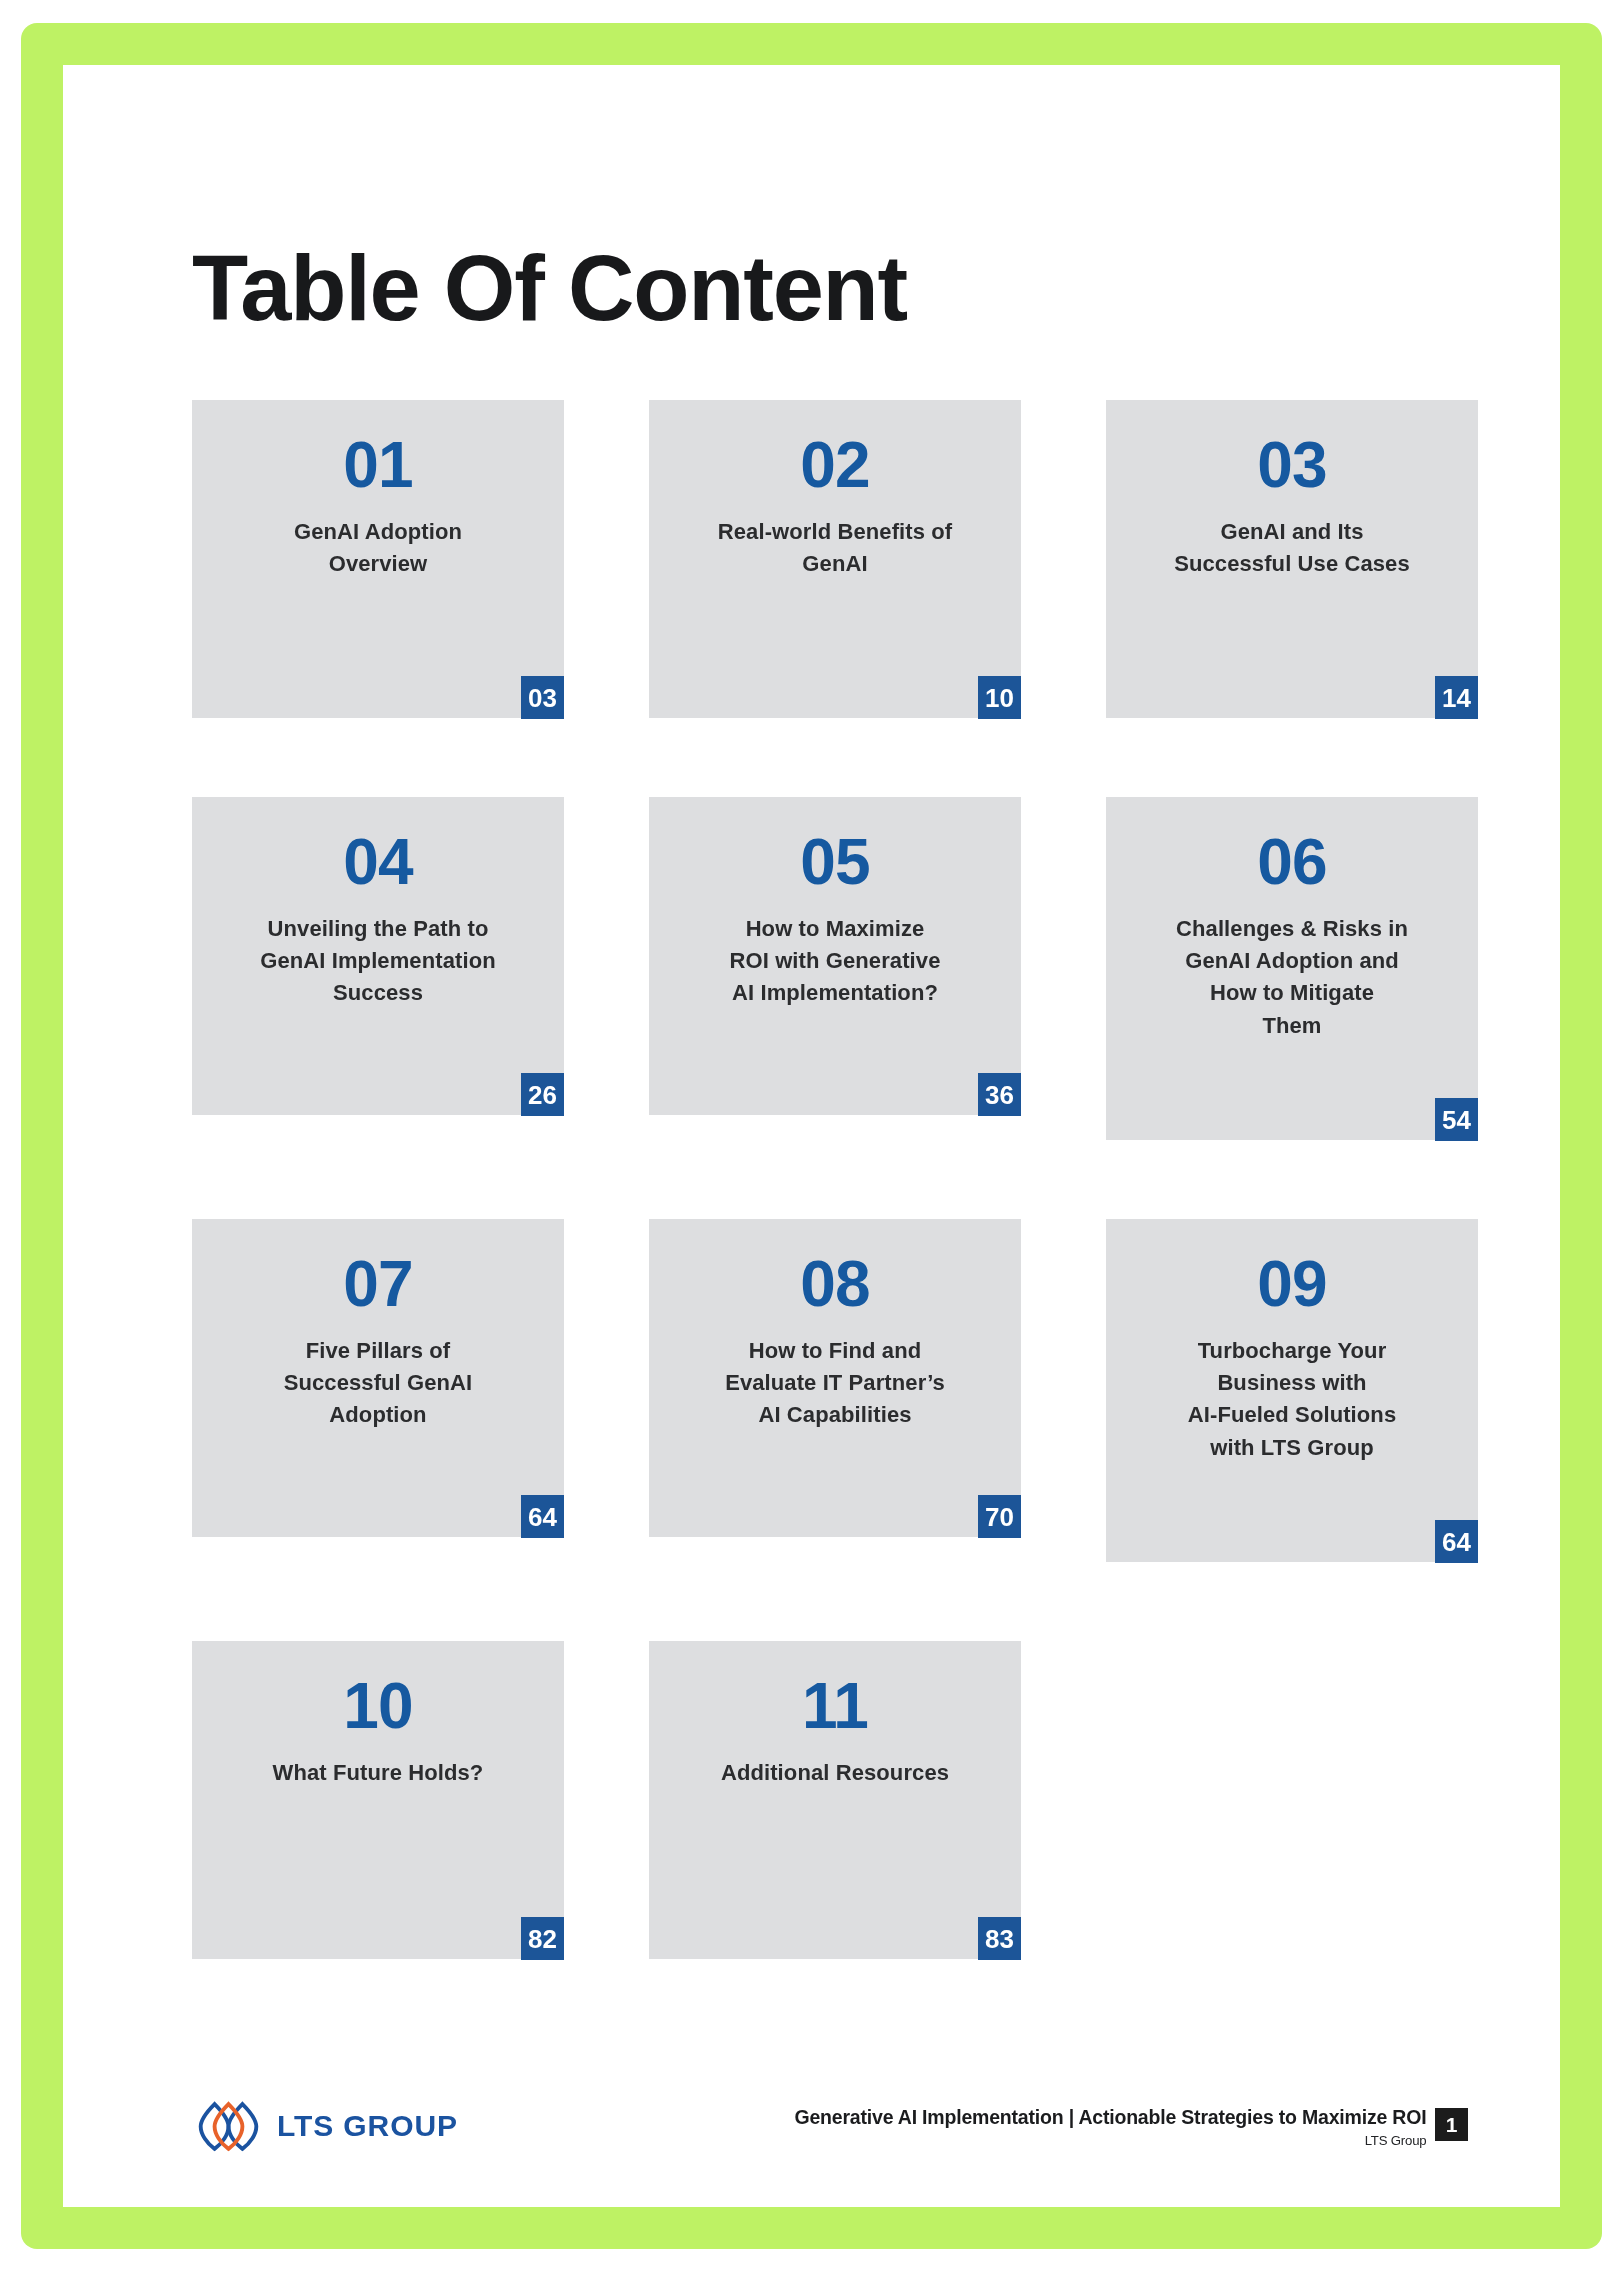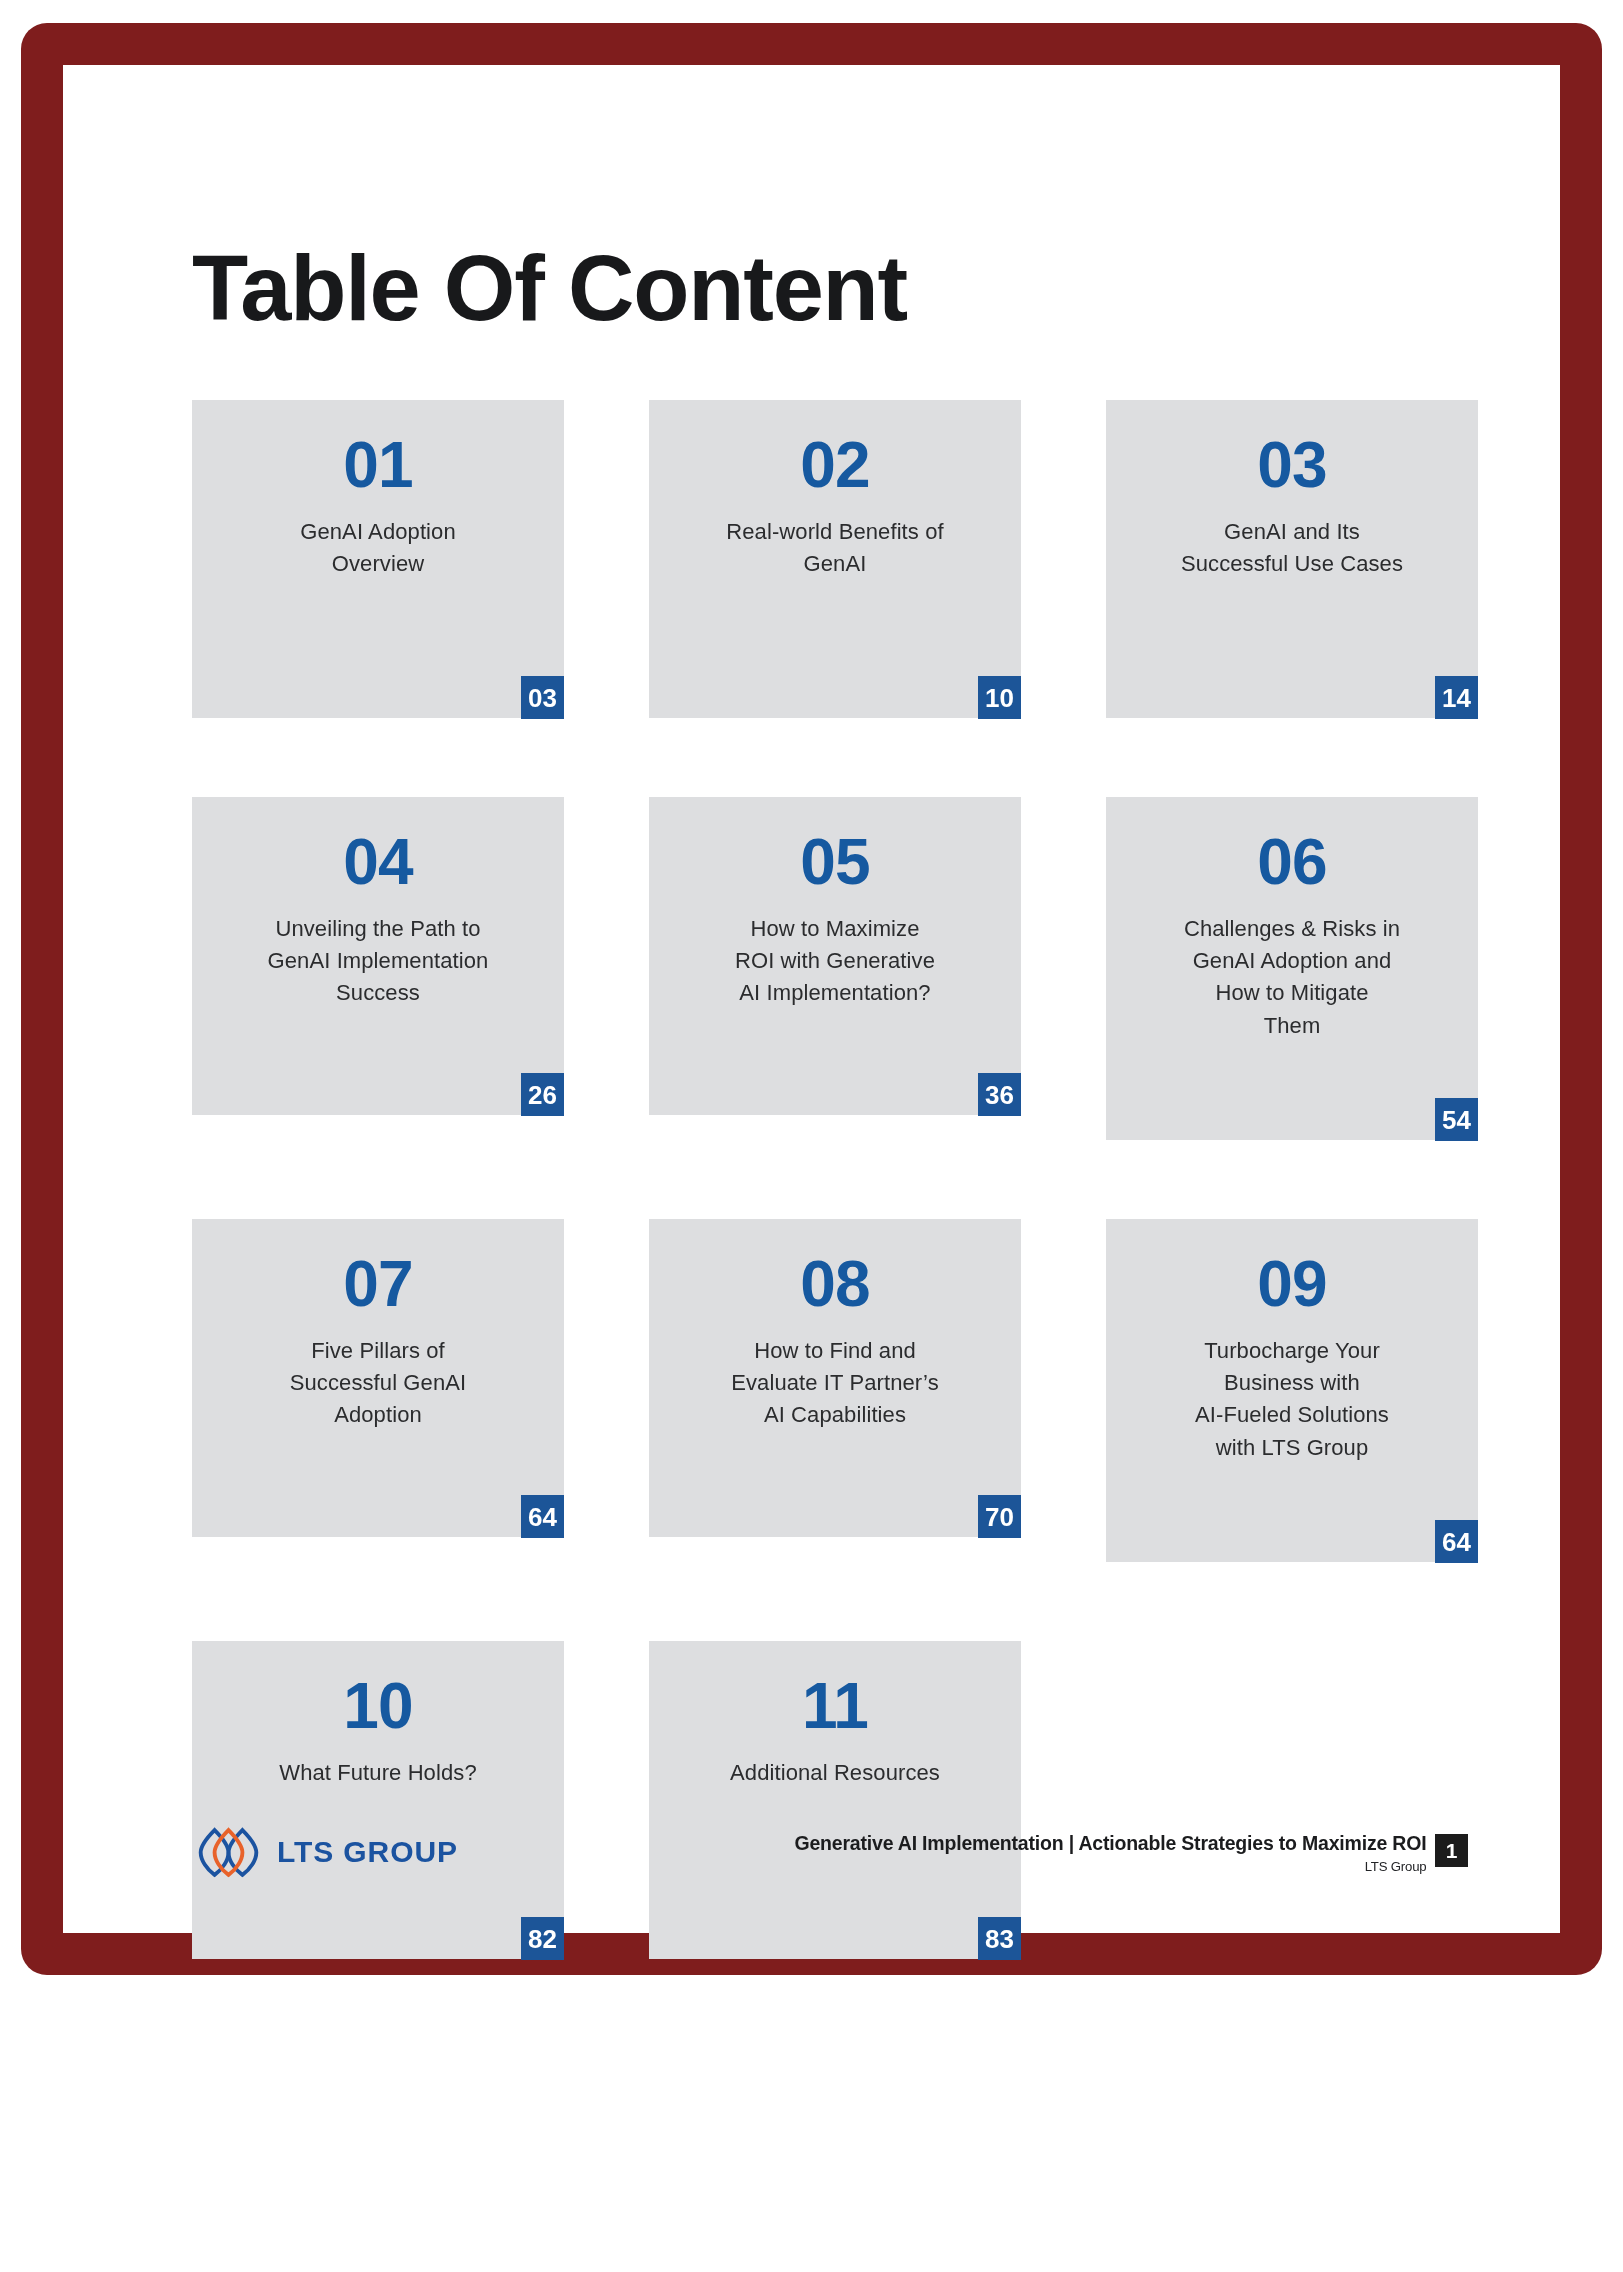--- a/index.html
+++ b/index.html
@@ -13,23 +13,23 @@
     font-family: "Liberation Sans", sans-serif;
     -webkit-font-smoothing: antialiased;
   }
 
   
   #page-frame {
     position: absolute;
     left: 21px;
     top: 23.4px;
     width: 1581px;
-    height: 1952px;
-    background: #7f1d1d;
-    border-radius: 26px;
+    height: 2226px;
+    background: #bef264;
+    border-radius: 16px;
     box-sizing: border-box;
     padding: 42px 42px 42px 42px;
   }
   #page-sheet {
     position: relative;
     width: 100%;
     height: 100%;
     background: #ffffff;
     box-sizing: border-box;
   }
@@ -73,21 +73,21 @@
   .card-number {
     font-size: 64px;
     font-weight: 700;
     color: #1659a0;
     line-height: 0.95;
     letter-spacing: -0.8px;
     margin: 0 0 20px 0;
   }
   .card-label {
     font-size: 22px;
-    font-weight: 400;
+    font-weight: 700;
     color: #2b2c2e;
     line-height: 1.46;
     letter-spacing: 0.1px;
     white-space: pre-line;
   }
   .card-page-badge {
     position: absolute;
     right: 0px;
     bottom: -0.8px;
     width: 43px;

